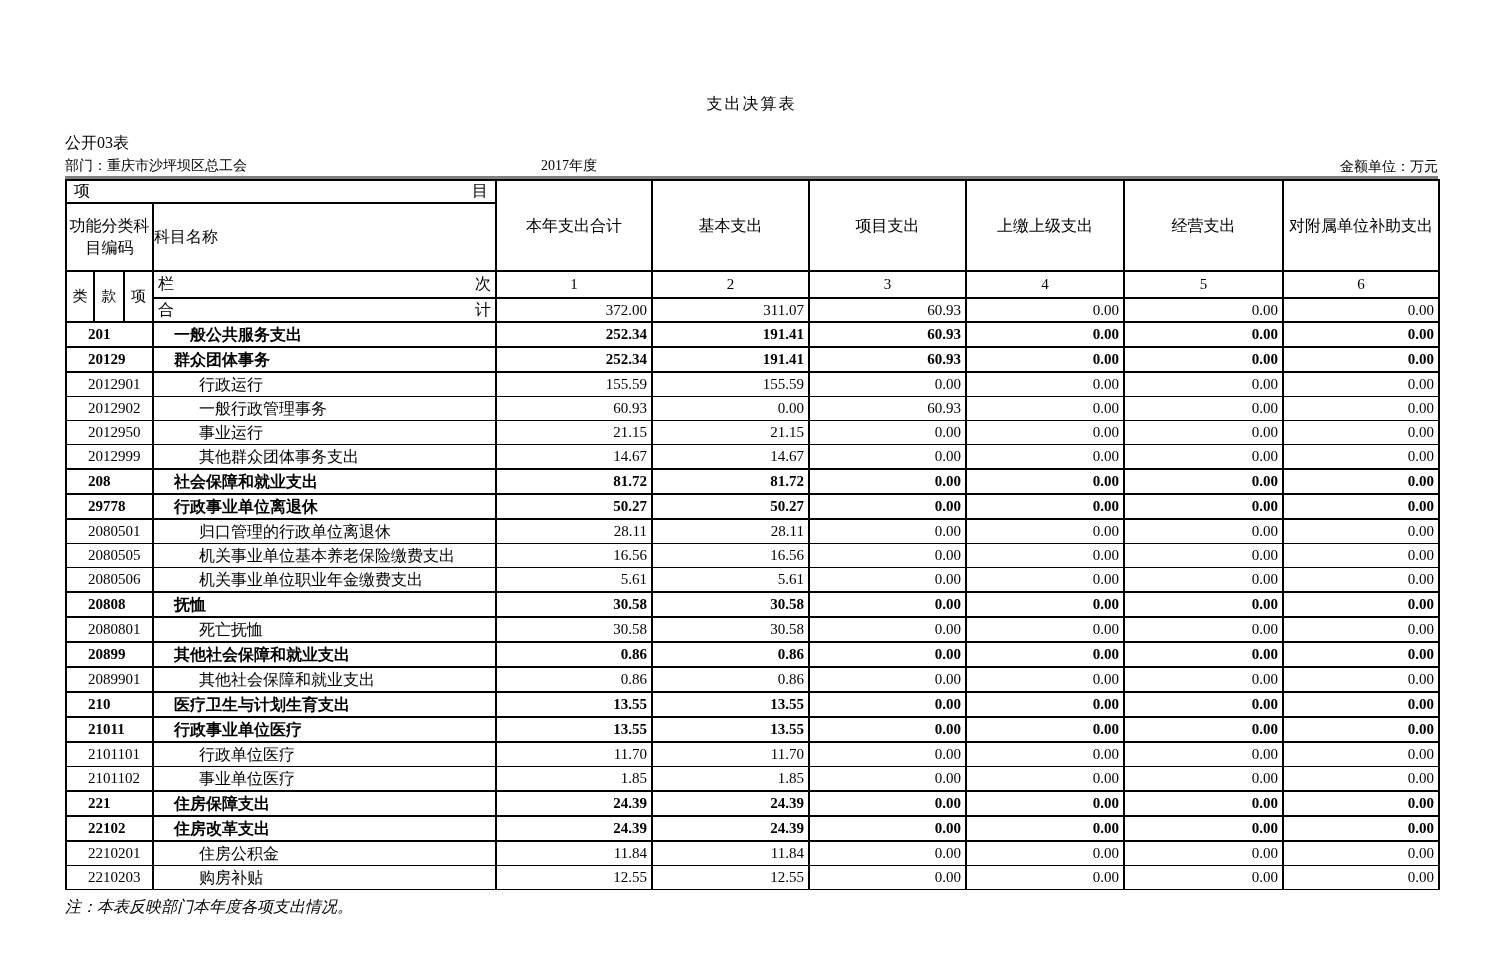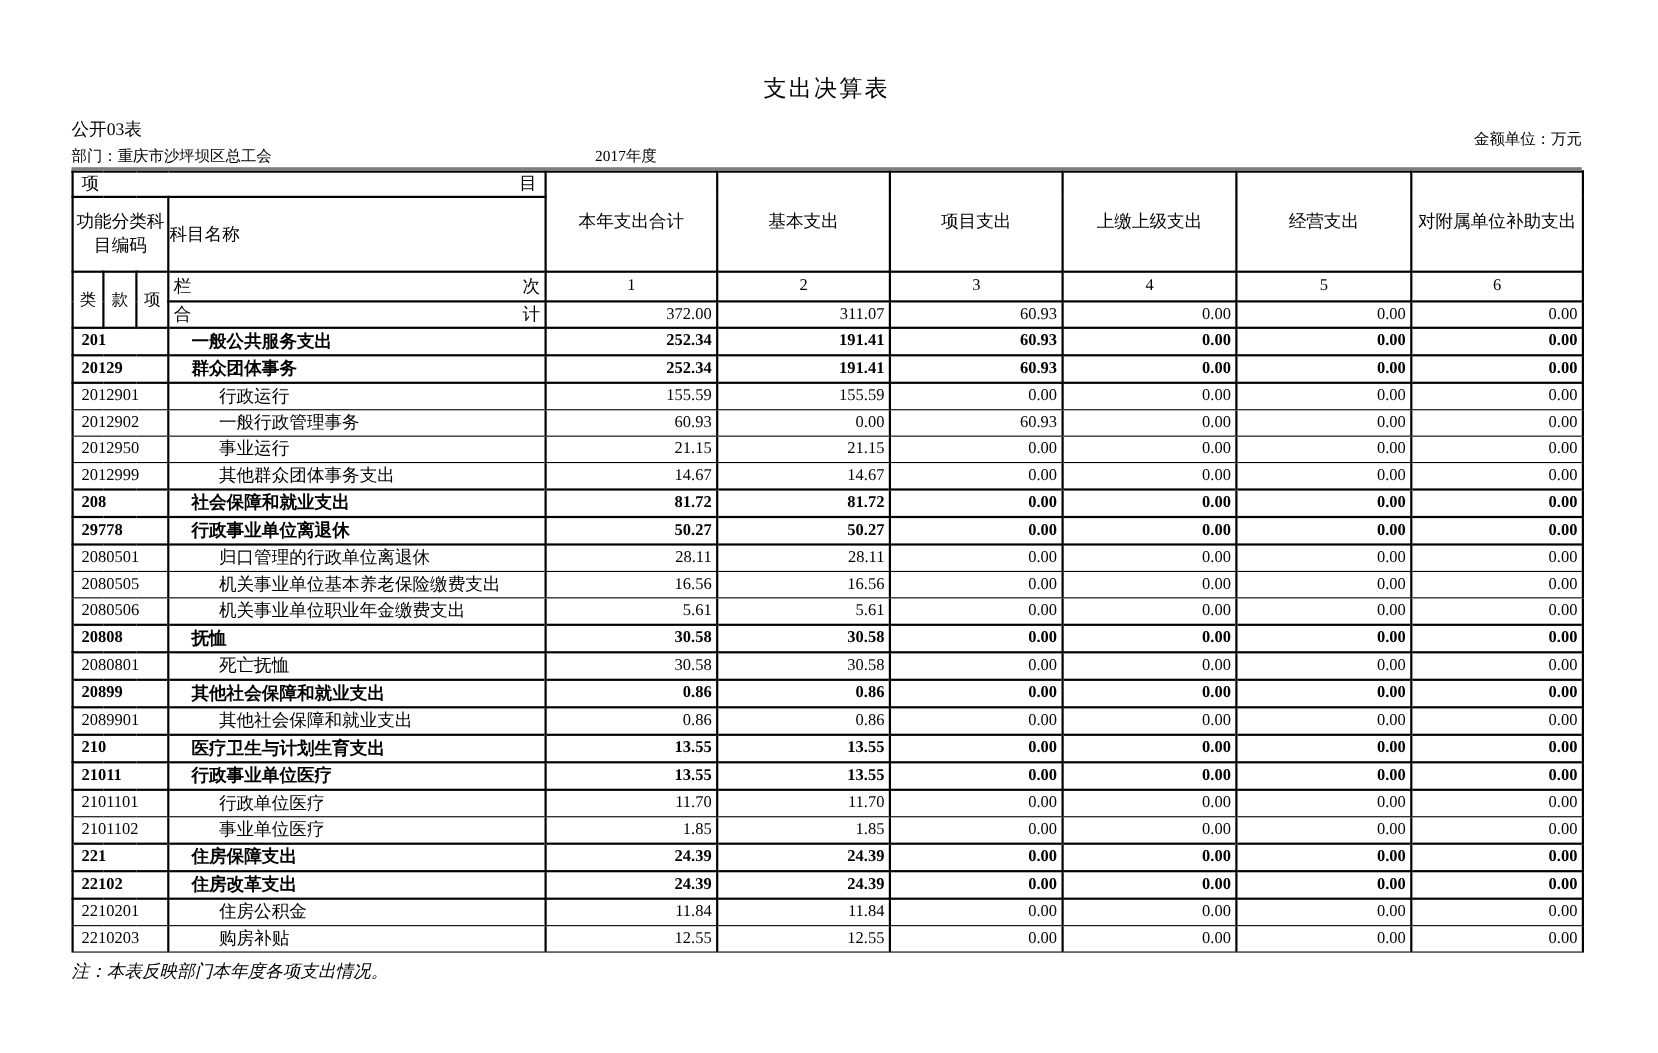--- a/index.html
+++ b/index.html
@@ -5,26 +5,26 @@
   html,body { margin:0; padding:0; background:#ffffff; }
   .page {
     position:relative;
     width:1507px; height:957px;
     background:#ffffff;
     color:#000;
     font-family:"Liberation Serif","DejaVu Serif",serif;
     overflow:hidden;
   }
   .content { margin-left:65px; width:1373px; }
-  .title-row { padding-top:64px; text-align:center; font-size:21px; line-height:32px; letter-spacing:2px; }
+  .title-row { padding-top:88px; text-align:center; font-size:16px; line-height:32px; letter-spacing:2px; }
   .code-row { text-align:left; font-size:16px; line-height:18px; margin-top:14px; }
   .meta-row { position:relative; height:24px; border-bottom:3px solid #7f7f7f; font-size:14px; }
   .meta-department { position:absolute; left:0; bottom:1px; }
   .meta-year { position:absolute; left:476px; bottom:1px; }
-  .meta-unit { position:absolute; right:0; bottom:16px;text-align:right; }
+  .meta-unit { position:absolute; right:0; bottom:0;text-align:right; }
 
   table.fin { border-collapse:collapse; table-layout:fixed; width:1373px; }
   table.fin th, table.fin td {
     border:2px solid #000;
     padding:0;
     font-weight:normal;
     overflow:hidden;
     white-space:nowrap;
   }
   thead th { font-size:16px; }
@@ -34,21 +34,21 @@
   .row-total th, .row-total td { height:22px; }
 
   .cell-just { display:flex; justify-content:space-between; align-items:center; padding:0 7px; }
   .code-label-cell { white-space:normal !important; text-align:center; line-height:22px; }
   .name-label-cell { text-align:left; }
   .col-header { text-align:center; white-space:normal !important; line-height:20px; }
   .colnum { text-align:center; font-size:15px; font-weight:normal; }
   .num { text-align:right; padding-right:4px !important; font-size:15px; }
 
   tbody td { height:23px; font-size:15px; line-height:23px; }
-  tbody td.code { padding-left:7px; }
+  tbody td.code { padding-left:21px; }
   tbody td.name { font-size:16px; padding-left:20px; }
   tbody tr.detail td { border-top-width:1px; border-bottom-width:1px; }
   tbody tr.detail td.name { padding-left:45px;margin-top:42px; }
   tbody tr.bold td { font-weight:bold; border-top-width:2px; border-bottom-width:2px; }
 
   .note-row { margin-top:7px; font-size:16px;font-style:italic; }
 </style>
 </head>
 <body>
 

